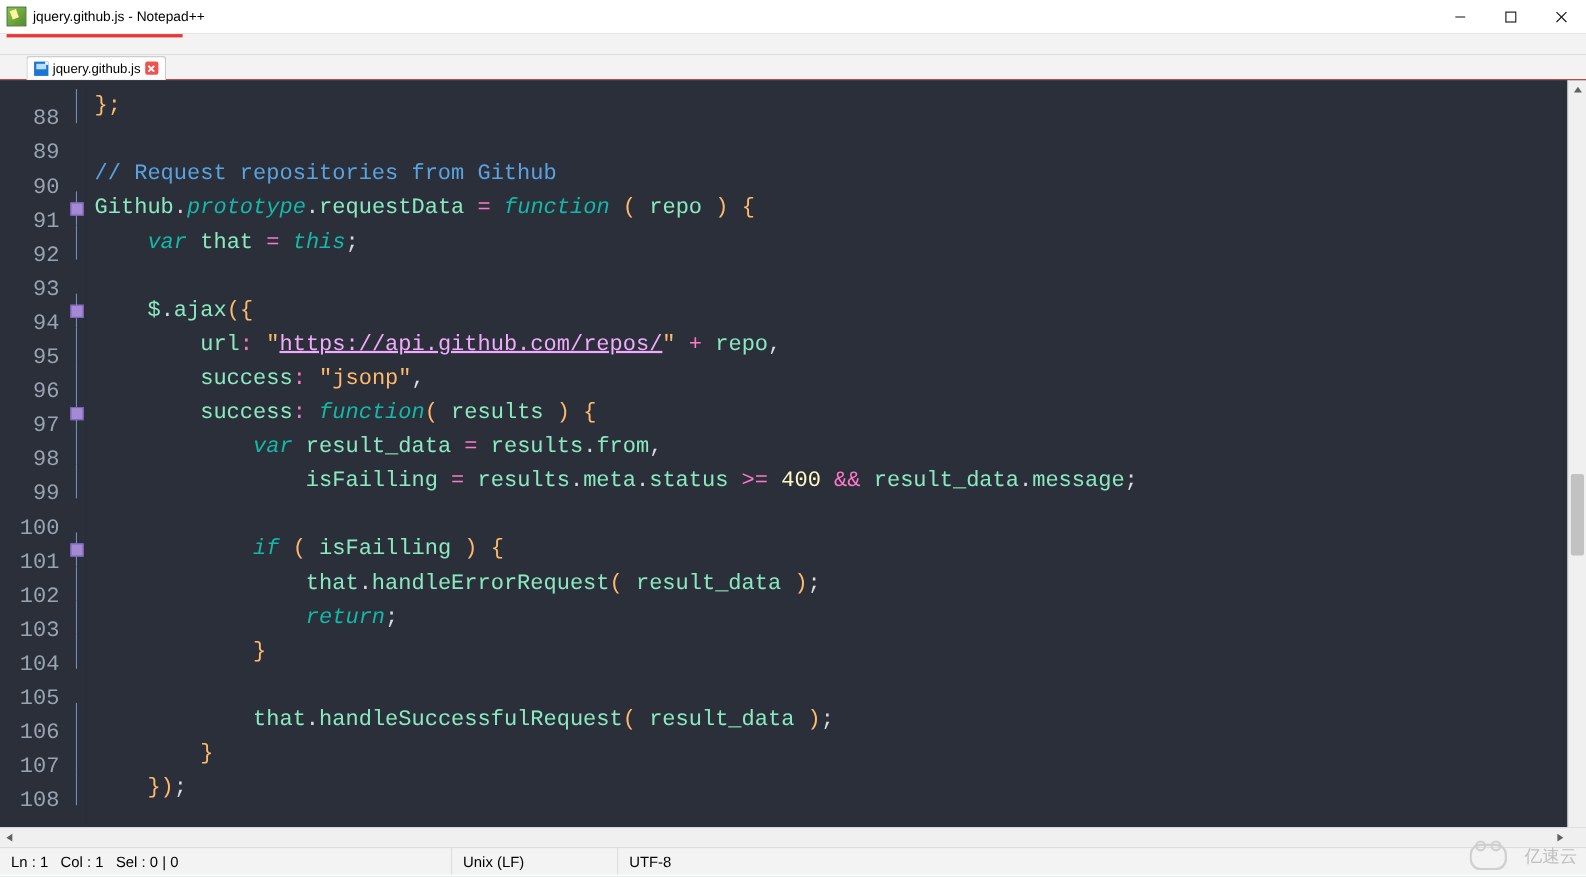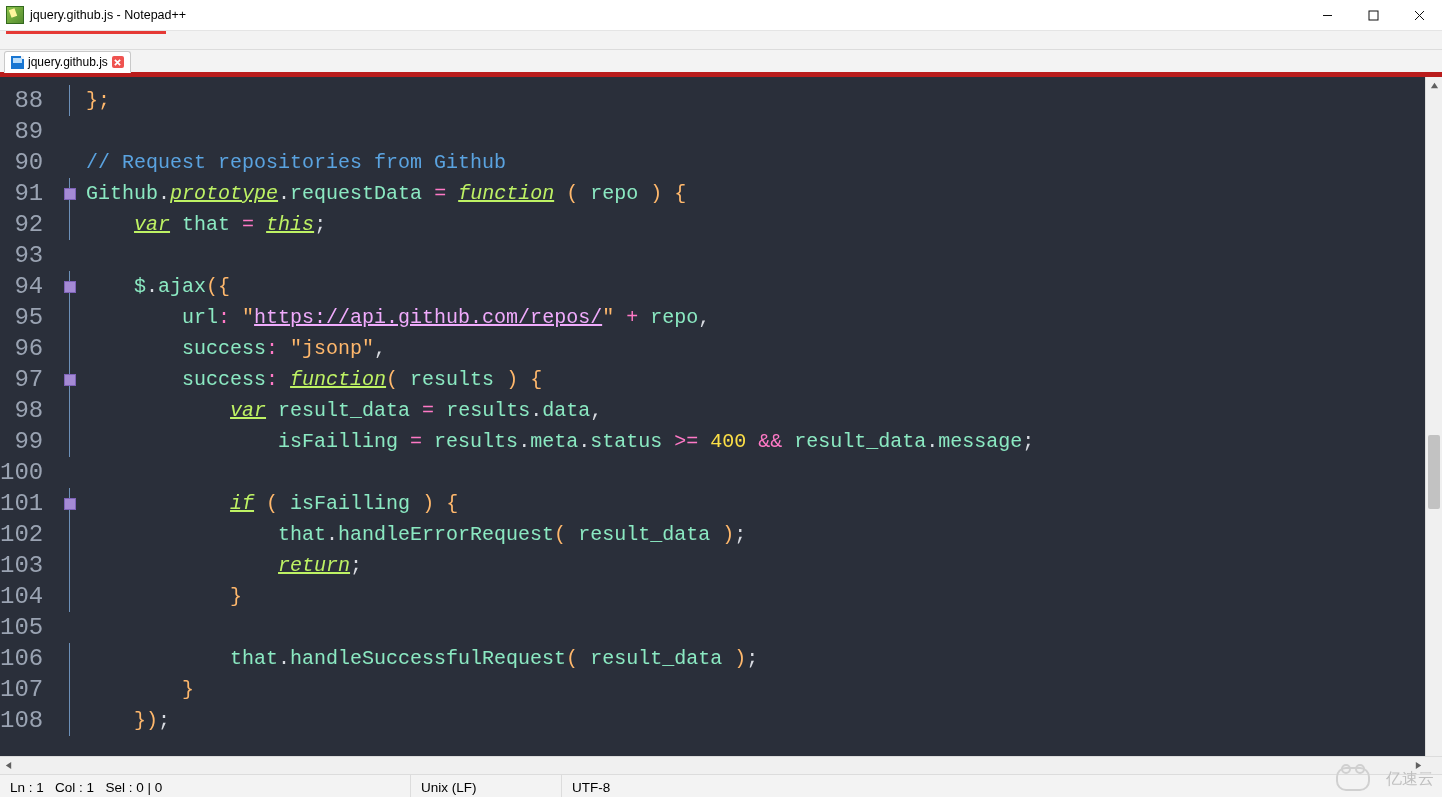--- a/index.html
+++ b/index.html
@@ -46,23 +46,23 @@
   }
   .accent::before{
     content:""; position:absolute; left:6px; top:0; width:160px; height:3px;
     background:#e53935;
   }
 
   
   .tabbar {
     height: 22px;
     background: #f3f3f3;
-    border-bottom: 5px solid #b91c1c;
+    border-bottom: 1px solid #b91c1c;
     display:flex; align-items:flex-end;
-    padding-left:4px;
+    padding-left:24px;
   }
   .tab {
     height:20px; background:#ffffff;
     border:1px solid #c9c9c9; border-bottom:1px solid #ffffff;
     display:flex; align-items:center; gap:4px;
     padding:0 6px; font-size:12px;
     border-top-left-radius:3px; border-top-right-radius:3px;
     position: relative; top:1px;
   }
   .disk-icon { width:13px; height:13px;
@@ -78,24 +78,25 @@
     position:relative;
     height: calc(797px - 30px - 18px - 22px - 24px); 
     display:flex;
     background:#2a2f3a;
   }
   .gutter{
     width:62px;
     background:#2a2f3a;
     color:#9aa3b2;
     font-family: Consolas, "Courier New", monospace;
-    font-size:24px;
+    font-size:20px;
     line-height:31px;
+    text-align:right;
     padding-right:8px;
-    padding-top:8px;
+    padding-top:20px;
     box-sizing:border-box;
   }
   .fold-col{
     width:16px;
     background:#2a2f3a;
     padding-top:8px;
     display:flex; flex-direction:column;
   }
   .fold-cell{height:31px; position:relative;}
   .fold-line::before{
@@ -112,25 +113,25 @@
     font-family: Consolas, "Courier New", monospace;
     font-size:20px;
     line-height:31px;
     padding:8px 0 0 8px;
     white-space:pre;
     overflow:hidden;
   }
   .c-comment{ color:#5aa3e0; }
   .c-ident  { color:#8be9c2; }  
   .c-punc   { color:#d7dae0; }
-  .c-kw2    { color:#bef264; font-style:italic;text-decoration:underline;} 
+  .c-kw2    { color:#14b8a6; font-style:italic;} 
   .c-op     { color:#ff79c6; }
   .c-str    { color:#ffb86c; }
   .c-url    { color:#f0abfc; text-decoration:underline;}
-  .c-num    { color:#fde047;margin-top:13px; }
+  .c-num    { color:#fef9c3;margin-top:13px; }
   .c-brace  { color:#ffb86c; }
 
   
   .vscroll{
     width:16px; background:#f0f0f0; border-left:1px solid #dcdcdc;
     position:relative;
   }
   .vscroll .arrow{height:16px;display:flex;align-items:center;justify-content:center;}
   .vscroll .arrow svg{width:9px;height:9px;fill:#606060;}
   .vscroll .track{position:absolute;top:16px;bottom:16px;left:0;right:0;}
@@ -274,21 +275,21 @@
   <div class="code" id="code"><span class="c-brace">};</span>
 
 <span class="c-comment">// Request repositories from Github</span>
 <span class="c-ident">Github</span><span class="c-punc">.</span><span class="c-kw2">prototype</span><span class="c-punc">.</span><span class="c-ident">requestData</span><span class="c-punc"> </span><span class="c-op">=</span><span class="c-punc"> </span><span class="c-kw2">function</span><span class="c-punc"> </span><span class="c-brace">(</span><span class="c-punc"> </span><span class="c-ident">repo</span><span class="c-punc"> </span><span class="c-brace">)</span><span class="c-punc"> </span><span class="c-brace">{</span>
 <span class="c-punc">    </span><span class="c-kw2">var</span><span class="c-punc"> </span><span class="c-ident">that</span><span class="c-punc"> </span><span class="c-op">=</span><span class="c-punc"> </span><span class="c-kw2">this</span><span class="c-punc">;</span>
 
 <span class="c-punc">    </span><span class="c-ident">$</span><span class="c-punc">.</span><span class="c-ident">ajax</span><span class="c-brace">(</span><span class="c-brace">{</span>
 <span class="c-punc">        </span><span class="c-ident">url</span><span class="c-op">:</span><span class="c-punc"> </span><span class="c-str">"</span><span class="c-url">https://api.github.com/repos/</span><span class="c-str">"</span><span class="c-punc"> </span><span class="c-op">+</span><span class="c-punc"> </span><span class="c-ident">repo</span><span class="c-punc">,</span>
 <span class="c-punc">        </span><span class="c-ident">success</span><span class="c-op">:</span><span class="c-punc"> </span><span class="c-str">"jsonp"</span><span class="c-punc">,</span>
 <span class="c-punc">        </span><span class="c-ident">success</span><span class="c-op">:</span><span class="c-punc"> </span><span class="c-kw2">function</span><span class="c-brace">(</span><span class="c-punc"> </span><span class="c-ident">results</span><span class="c-punc"> </span><span class="c-brace">)</span><span class="c-punc"> </span><span class="c-brace">{</span>
-<span class="c-punc">            </span><span class="c-kw2">var</span><span class="c-punc"> </span><span class="c-ident">result_data</span><span class="c-punc"> </span><span class="c-op">=</span><span class="c-punc"> </span><span class="c-ident">results</span><span class="c-punc">.</span><span class="c-ident">data</span><span class="c-punc">,</span>
+<span class="c-punc">            </span><span class="c-kw2">var</span><span class="c-punc"> </span><span class="c-ident">result_data</span><span class="c-punc"> </span><span class="c-op">=</span><span class="c-punc"> </span><span class="c-ident">results</span><span class="c-punc">.</span><span class="c-ident">from</span><span class="c-punc">,</span>
 <span class="c-punc">                </span><span class="c-ident">isFailling</span><span class="c-punc"> </span><span class="c-op">=</span><span class="c-punc"> </span><span class="c-ident">results</span><span class="c-punc">.</span><span class="c-ident">meta</span><span class="c-punc">.</span><span class="c-ident">status</span><span class="c-punc"> </span><span class="c-op">&gt;=</span><span class="c-punc"> </span><span class="c-num">400</span><span class="c-punc"> </span><span class="c-op">&amp;&amp;</span><span class="c-punc"> </span><span class="c-ident">result_data</span><span class="c-punc">.</span><span class="c-ident">message</span><span class="c-punc">;</span>
 
 <span class="c-punc">            </span><span class="c-kw2">if</span><span class="c-punc"> </span><span class="c-brace">(</span><span class="c-punc"> </span><span class="c-ident">isFailling</span><span class="c-punc"> </span><span class="c-brace">)</span><span class="c-punc"> </span><span class="c-brace">{</span>
 <span class="c-punc">                </span><span class="c-ident">that</span><span class="c-punc">.</span><span class="c-ident">handleErrorRequest</span><span class="c-brace">(</span><span class="c-punc"> </span><span class="c-ident">result_data</span><span class="c-punc"> </span><span class="c-brace">)</span><span class="c-punc">;</span>
 <span class="c-punc">                </span><span class="c-kw2">return</span><span class="c-punc">;</span>
 <span class="c-punc">            </span><span class="c-brace">}</span>
 
 <span class="c-punc">            </span><span class="c-ident">that</span><span class="c-punc">.</span><span class="c-ident">handleSuccessfulRequest</span><span class="c-brace">(</span><span class="c-punc"> </span><span class="c-ident">result_data</span><span class="c-punc"> </span><span class="c-brace">)</span><span class="c-punc">;</span>
 <span class="c-punc">        </span><span class="c-brace">}</span>
 <span class="c-punc">    </span><span class="c-brace">})</span><span class="c-punc">;</span>

